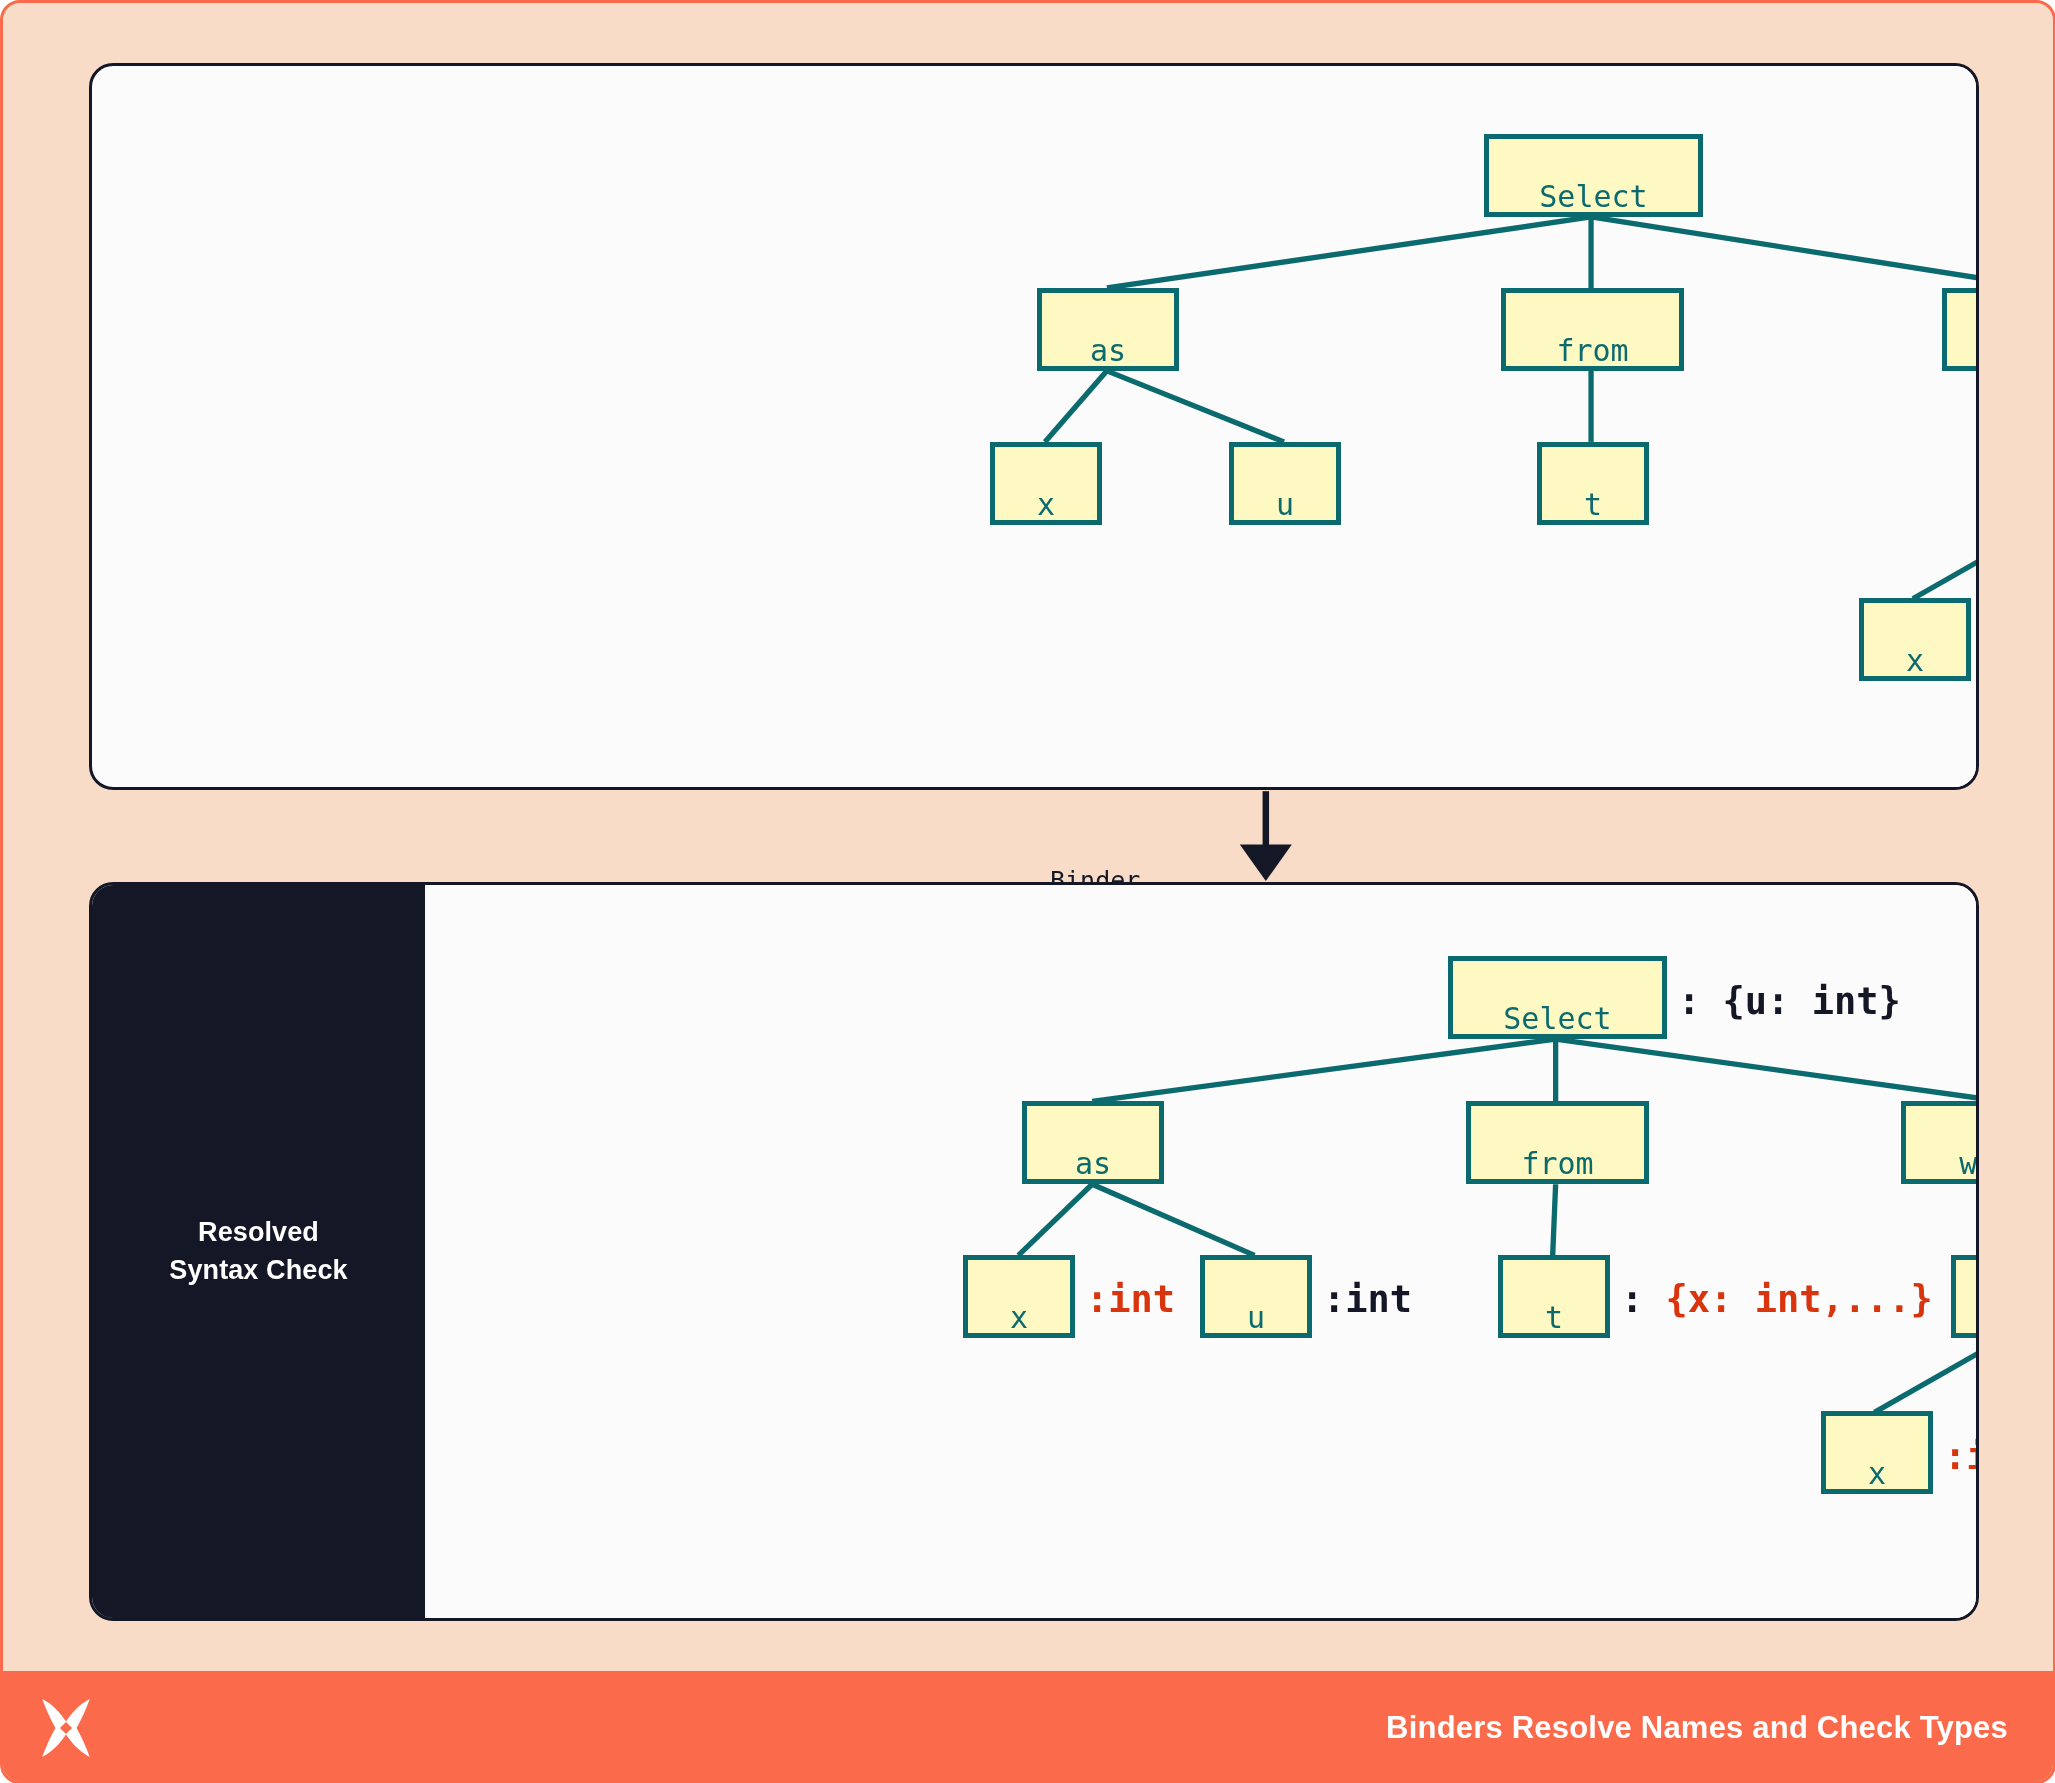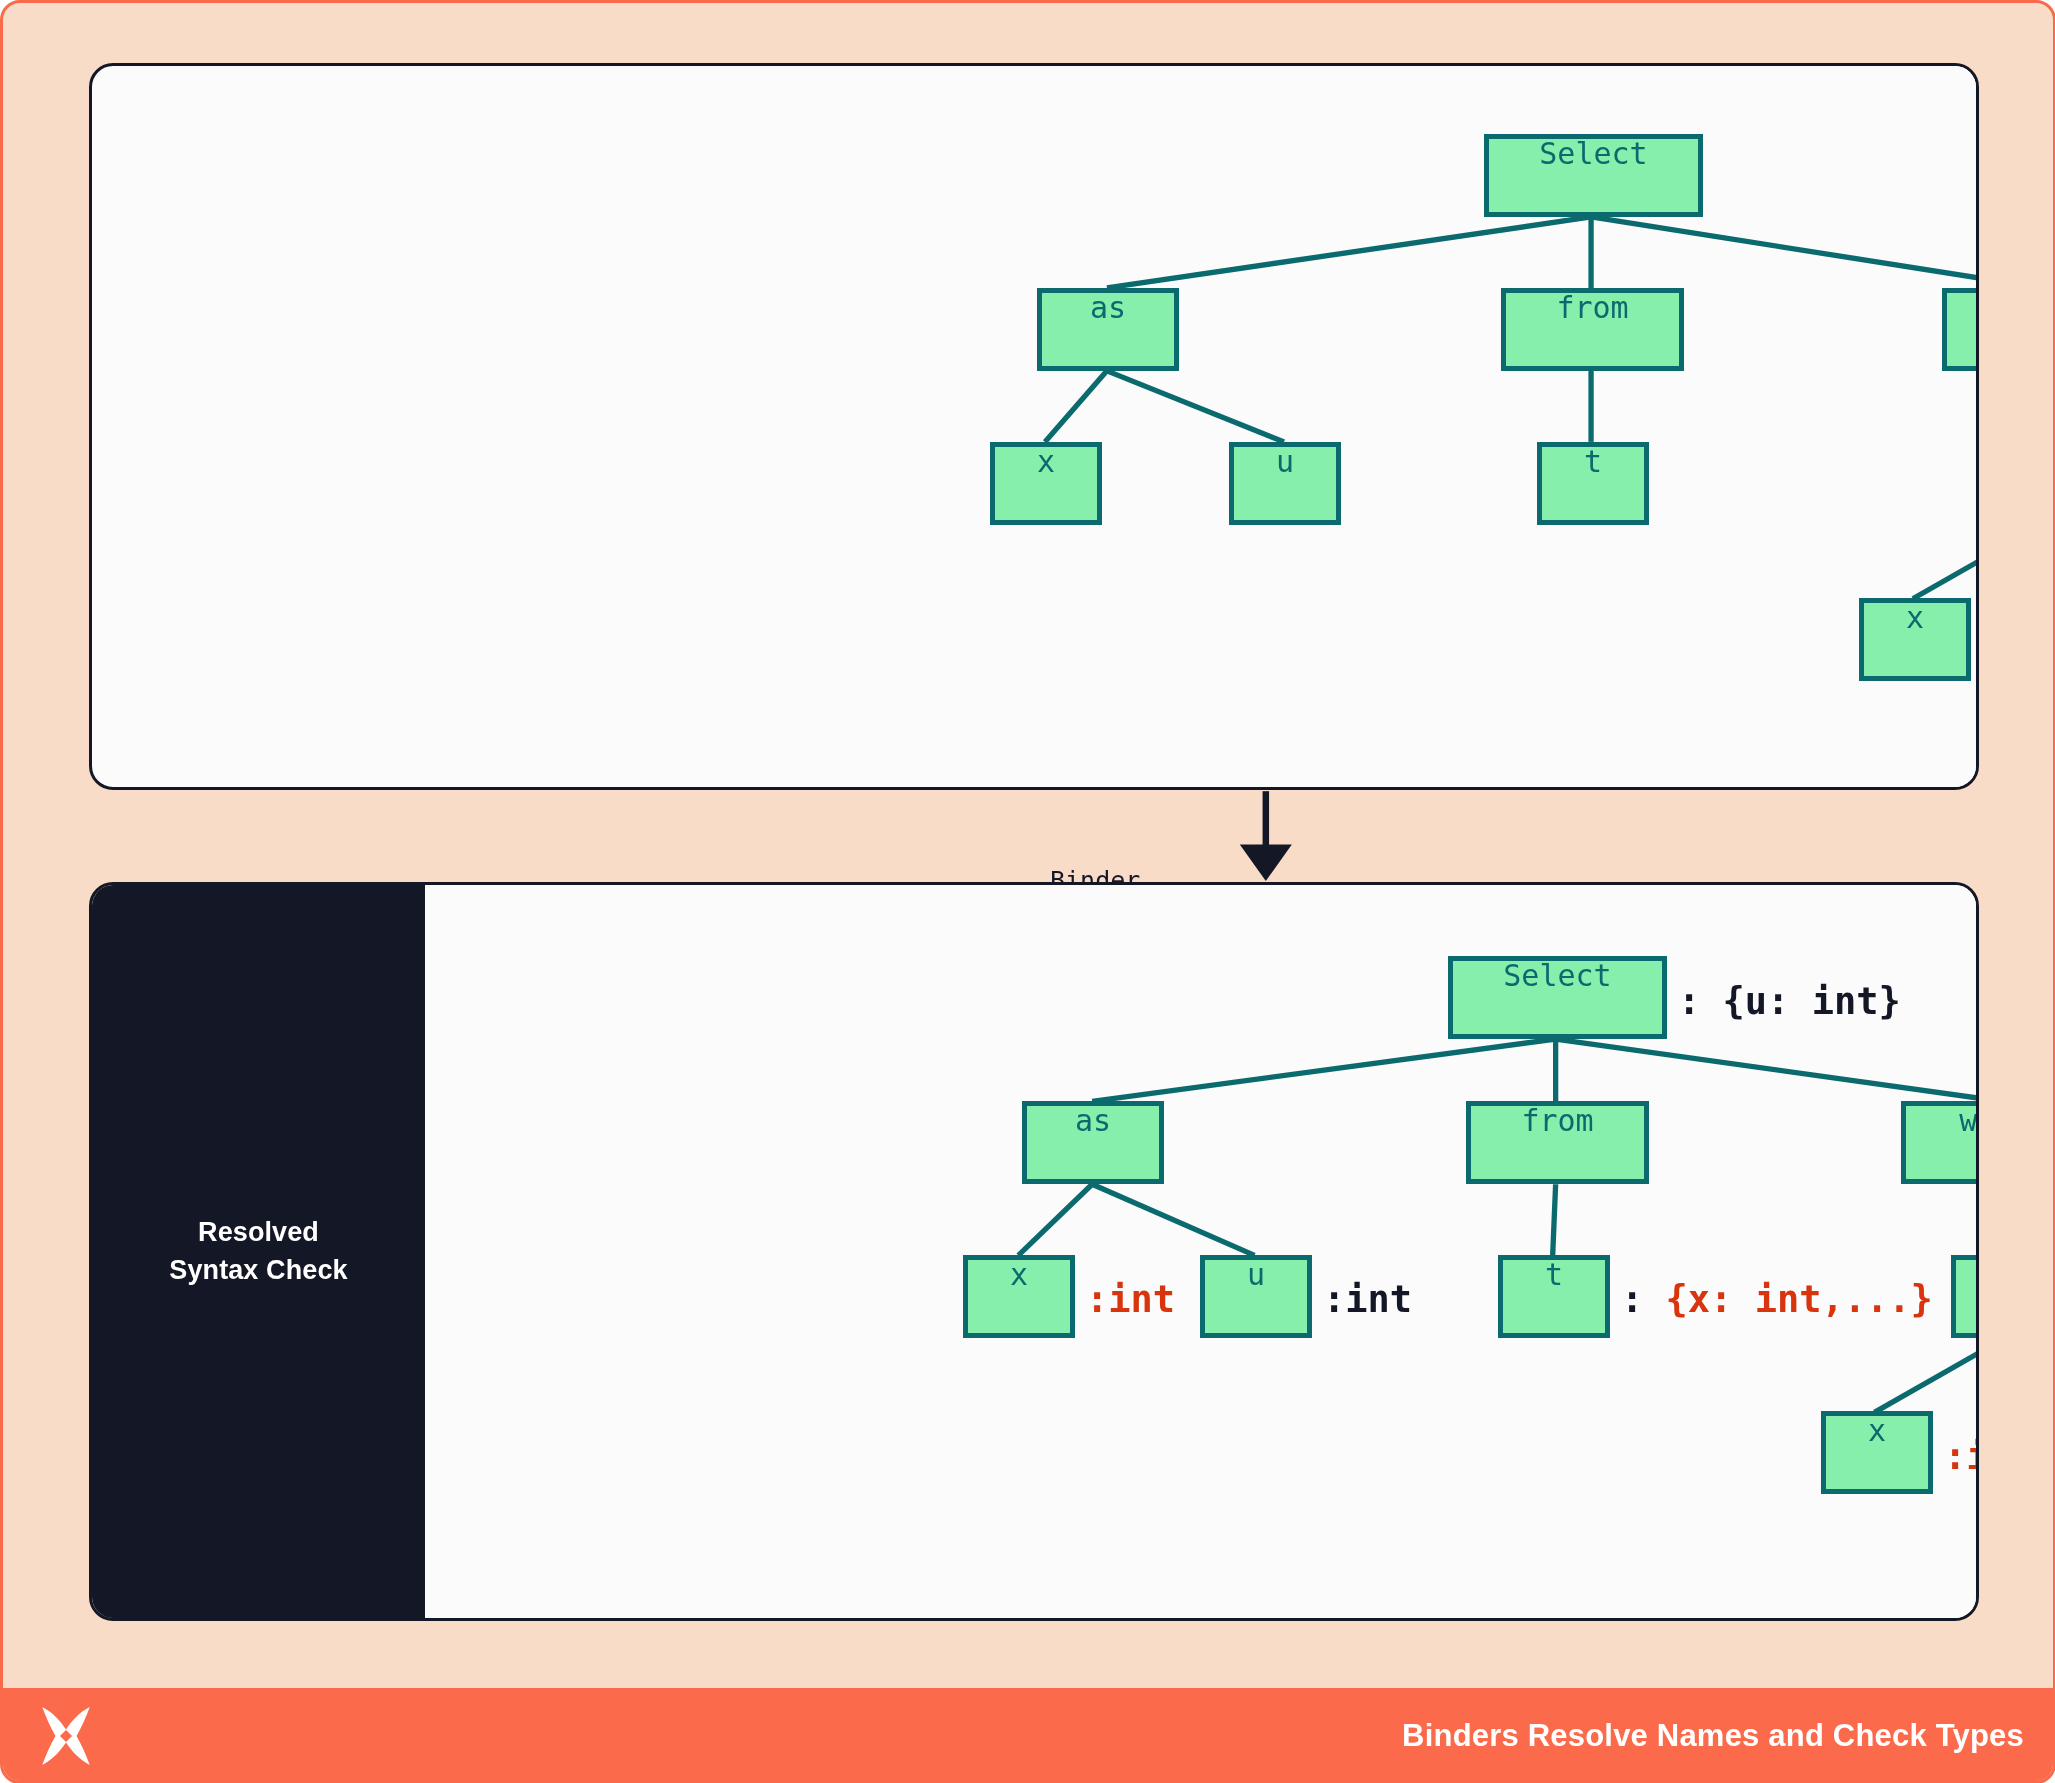--- a/index.html
+++ b/index.html
@@ -67,24 +67,24 @@
     position: absolute;
     left: 0; top: 0;
     width: 100%; height: 100%;
     display: block;
   }
 
   
   .node {
     position: absolute;
     box-sizing: border-box;
-    background: #86efac;
+    background: #fef9c3;
     border: 5.3px solid #0b6a6e;
     display: flex;
-    align-items: flex-start;
+    align-items: flex-end;
     justify-content: center;
     font-family: "DejaVu Sans Mono", monospace;
     color: #0b6a6e;
     font-size: 30px;
     line-height: 1;
   }
 
   
   .annot {
     position: absolute;
@@ -115,28 +115,28 @@
     white-space: pre;
     margin-top: 44px;
   }
 
   
   #footer {
     position: absolute;
     left: -3px;
     right: -3px;
     bottom: -3px;
-    height: 96px;
+    height: 113px;
     background: #fb6a4a;
     border-bottom-left-radius: 20px;
     border-bottom-right-radius: 20px;
     display: flex;
     align-items: center;
     justify-content: space-between;
-    padding: 0 32px 0 33px;
+    padding: 0 48px 0 33px;
     box-sizing: border-box;
   }
   #footer-logo { width: 66px; height: 66px; display: block; }
   #footer-title {
     color: #ffffff;
     font-size: 31px;
     font-weight: bold;
     letter-spacing: 0.2px;
   }
 </style>

